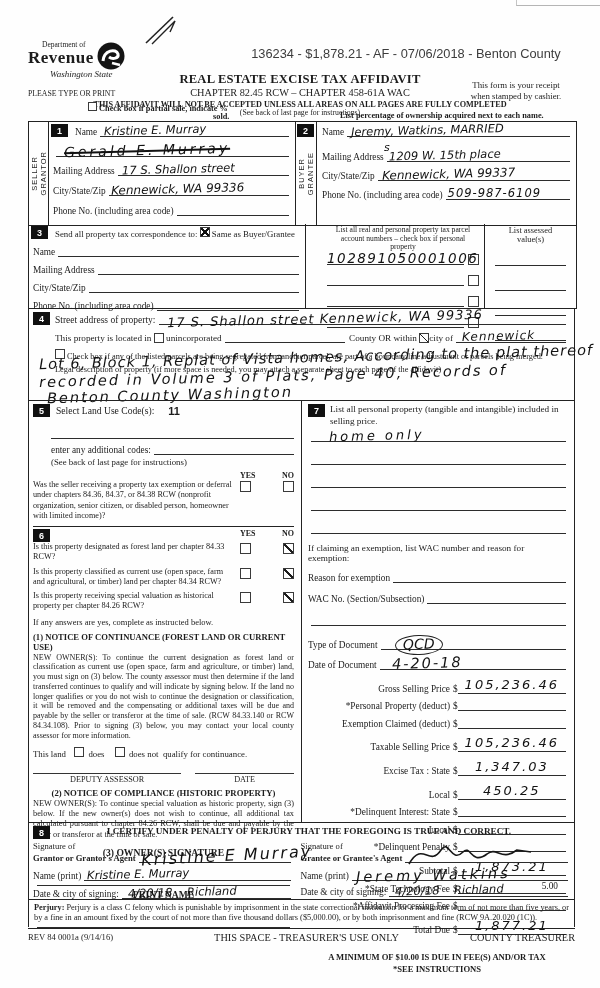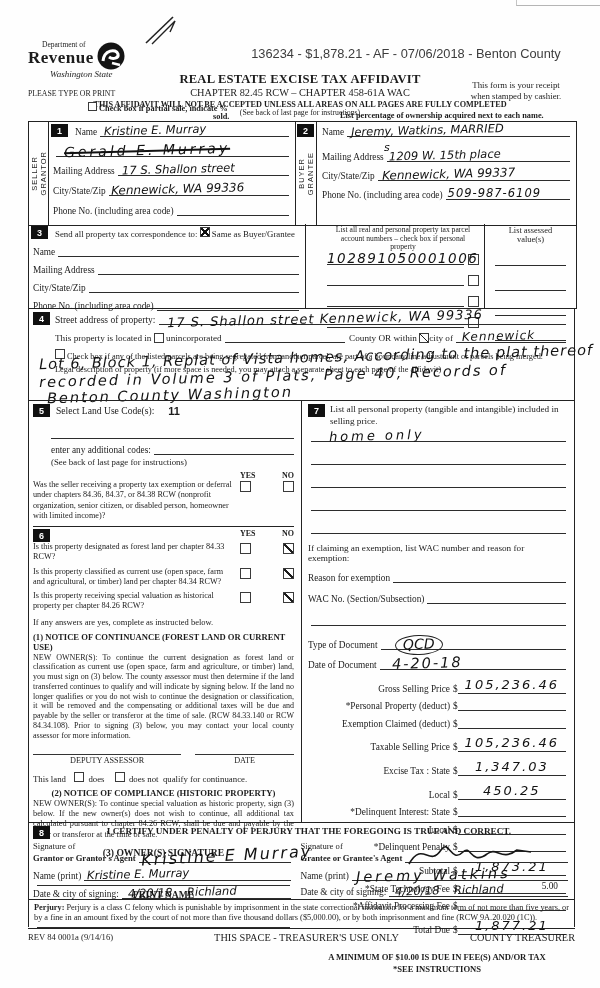--- a/index.html
+++ b/index.html
@@ -302,35 +302,35 @@
           <span class="qcbs">
               <span class="cb"></span>
               <span class="cb x"></span>
             </span>
           </div>
         <div style="font-size:8.5px;margin-top:5px;">If any answers are yes, complete as instructed below.</div>
 
         <div class="b" style="font-size:8.6px;margin-top:5px;">(1) NOTICE OF CONTINUANCE (FOREST LAND OR CURRENT USE)</div>
         <div class="para" style="margin-top:1px;">NEW OWNER(S): To continue the current designation as forest land or classification as current use (open space, farm and agriculture, or timber) land, you must sign on (3) below. The county assessor must then determine if the land transferred continues to qualify and will indicate by signing below. If the land no longer qualifies or you do not wish to continue the designation or classification, it will be removed and the compensating or additional taxes will be due and payable by the seller or transferor at the time of sale. (RCW 84.33.140 or RCW 84.34.108). Prior to signing (3) below, you may contact your local county assessor for more information.</div>
 
-        <div style="display:flex;margin-top:14px;">
-          <div style="flex:1.5;border-top:1px solid #333;text-align:center;font-size:8.2px;padding-top:1px;">
-            <span>DEPUTY ASSESSOR</span></div>
-          <div style="width:14px;"></div>
-          <div style="flex:1;border-top:1px solid #333;text-align:center;font-size:8.2px;padding-top:1px;">
-            <span>DATE</span></div>
-        </div>
-
         <div style="font-size:8.8px;margin-top:7px;">
           <span>This land</span>
           <span class="cb" style="width:8px;height:8px;margin:0 2px 0 6px;"></span>
           <span>does</span>
           <span class="cb" style="width:8px;height:8px;margin:0 2px 0 8px;"></span>
           <span>does not</span>&nbsp;
           <span>qualify for continuance.</span>
+        </div>
+
+        <div style="display:flex;margin-top:14px;">
+          <div style="flex:1.5;border-top:1px solid #333;text-align:center;font-size:8.2px;padding-top:1px;">
+            <span>DEPUTY ASSESSOR</span></div>
+          <div style="width:14px;"></div>
+          <div style="flex:1;border-top:1px solid #333;text-align:center;font-size:8.2px;padding-top:1px;">
+            <span>DATE</span></div>
         </div>
 
         <div class="b ctr" style="font-size:8.7px;margin-top:4px;">(2) NOTICE OF COMPLIANCE (HISTORIC PROPERTY)</div>
         <div class="para" style="font-size:8.3px;margin-top:1px;">NEW OWNER(S): To continue special valuation as historic property, sign (3) below. If the new owner(s) does not wish to continue, all additional tax calculated pursuant to chapter 84.26 RCW, shall be due and payable by the seller or transferor at the time of sale.</div>
 
         <div class="b ctr" style="font-size:9.6px;margin-top:7px;">(3) OWNER(S) SIGNATURE</div>
         <div class="ul" style="margin:16px 4px 0 4px;"></div>
         <div class="b ctr" style="font-size:9.6px;margin-top:3px;">PRINT NAME</div>
         <div class="ul" style="margin:16px 4px 0 4px;"></div>
       </div>

